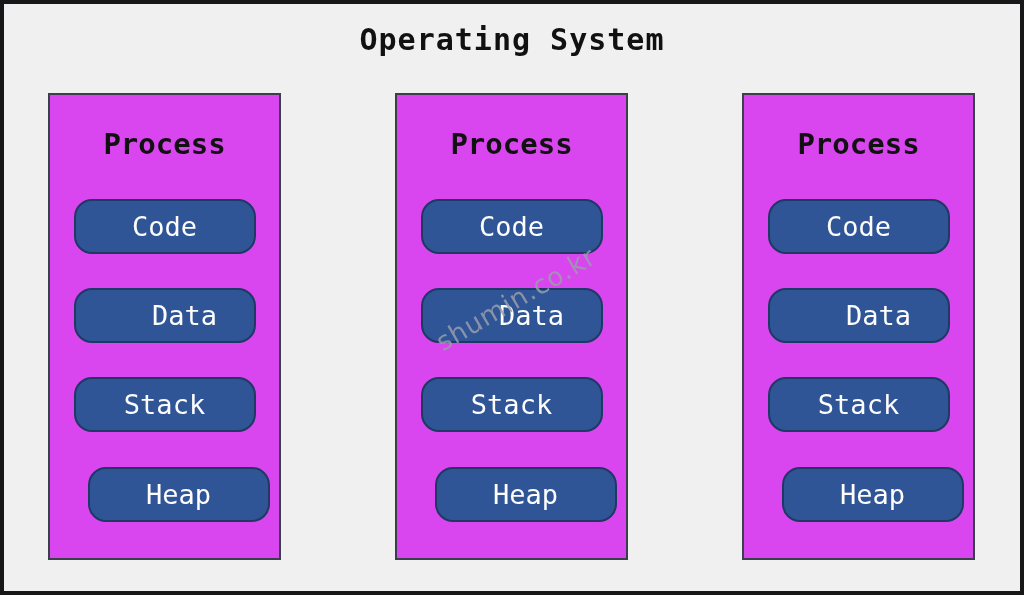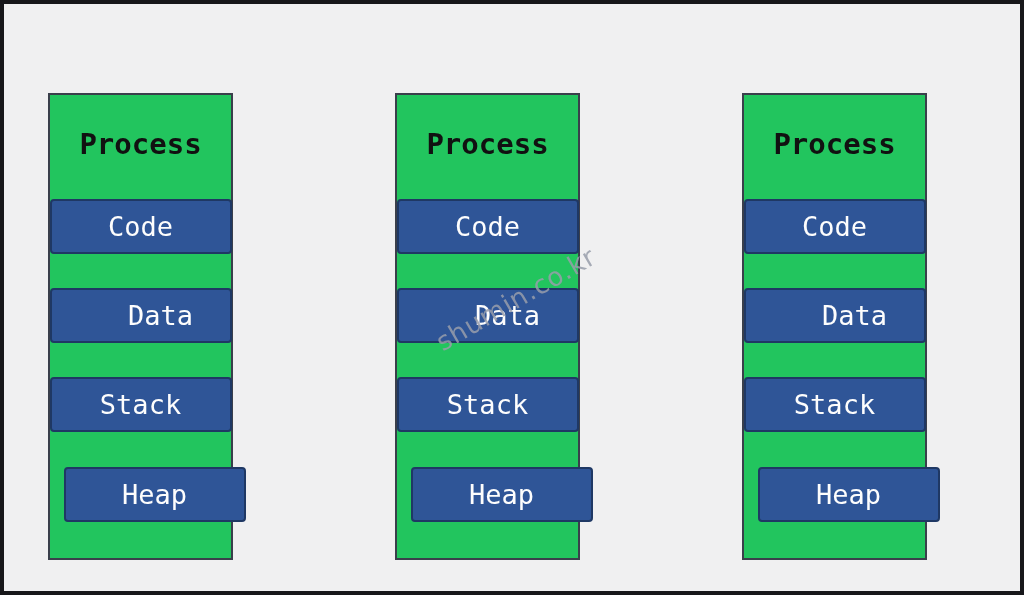--- a/index.html
+++ b/index.html
@@ -24,24 +24,24 @@
     width: 100%;
     text-align: center;
     font-size: 30px;
     font-weight: 700;
     color: #111111;
     letter-spacing: 1px;
   }
   .process-panel {
     position: absolute;
     top: 89px;
-    width: 185px;
+    width: 233px;
     height: 467px;
     box-sizing: border-box;
-    background: #22c55e;
+    background: #d946ef;
     border: 2px solid #3a3f4b;
   }
   .panel-1 { left: 44px; }
   .panel-2 { left: 391px; }
   .panel-3 { left: 738px; }
   .process-title {
     position: absolute;
     top: 32px;
     left: 0;
     width: 100%;
@@ -52,21 +52,21 @@
   }
   .segment-box {
     position: absolute;
     left: 50%;
     transform: translateX(-50%);
     width: 182px;
     height: 55px;
     box-sizing: border-box;
     background: #2f5597;
     border: 2px solid #1f3864;
-    border-radius: 4px;
+    border-radius: 18px;
     display: flex;
     align-items: center;
     justify-content: center;
     font-size: 27px;
     font-weight: 400;
     color: #fdfdfd;
   }
   .seg-0 { top: 104px; }
   .seg-1 { top: 193px; padding-left: 40px; }
   .seg-2 { top: 282px; }
@@ -83,20 +83,21 @@
     white-space: nowrap;
     z-index: 10;
     pointer-events: none;
   }
 </style>
 </head>
 <body>
 
 <div class="frame">
 
+  <div class="diagram-title">Operating System</div>
 
   <div class="process-panel panel-1">
     <div class="process-title">Process</div>
     <div class="segment-box seg-0">Code</div>
     <div class="segment-box seg-1">Data</div>
     <div class="segment-box seg-2">Stack</div>
     <div class="segment-box seg-3">Heap</div>
   </div>
 
   <div class="process-panel panel-2">

